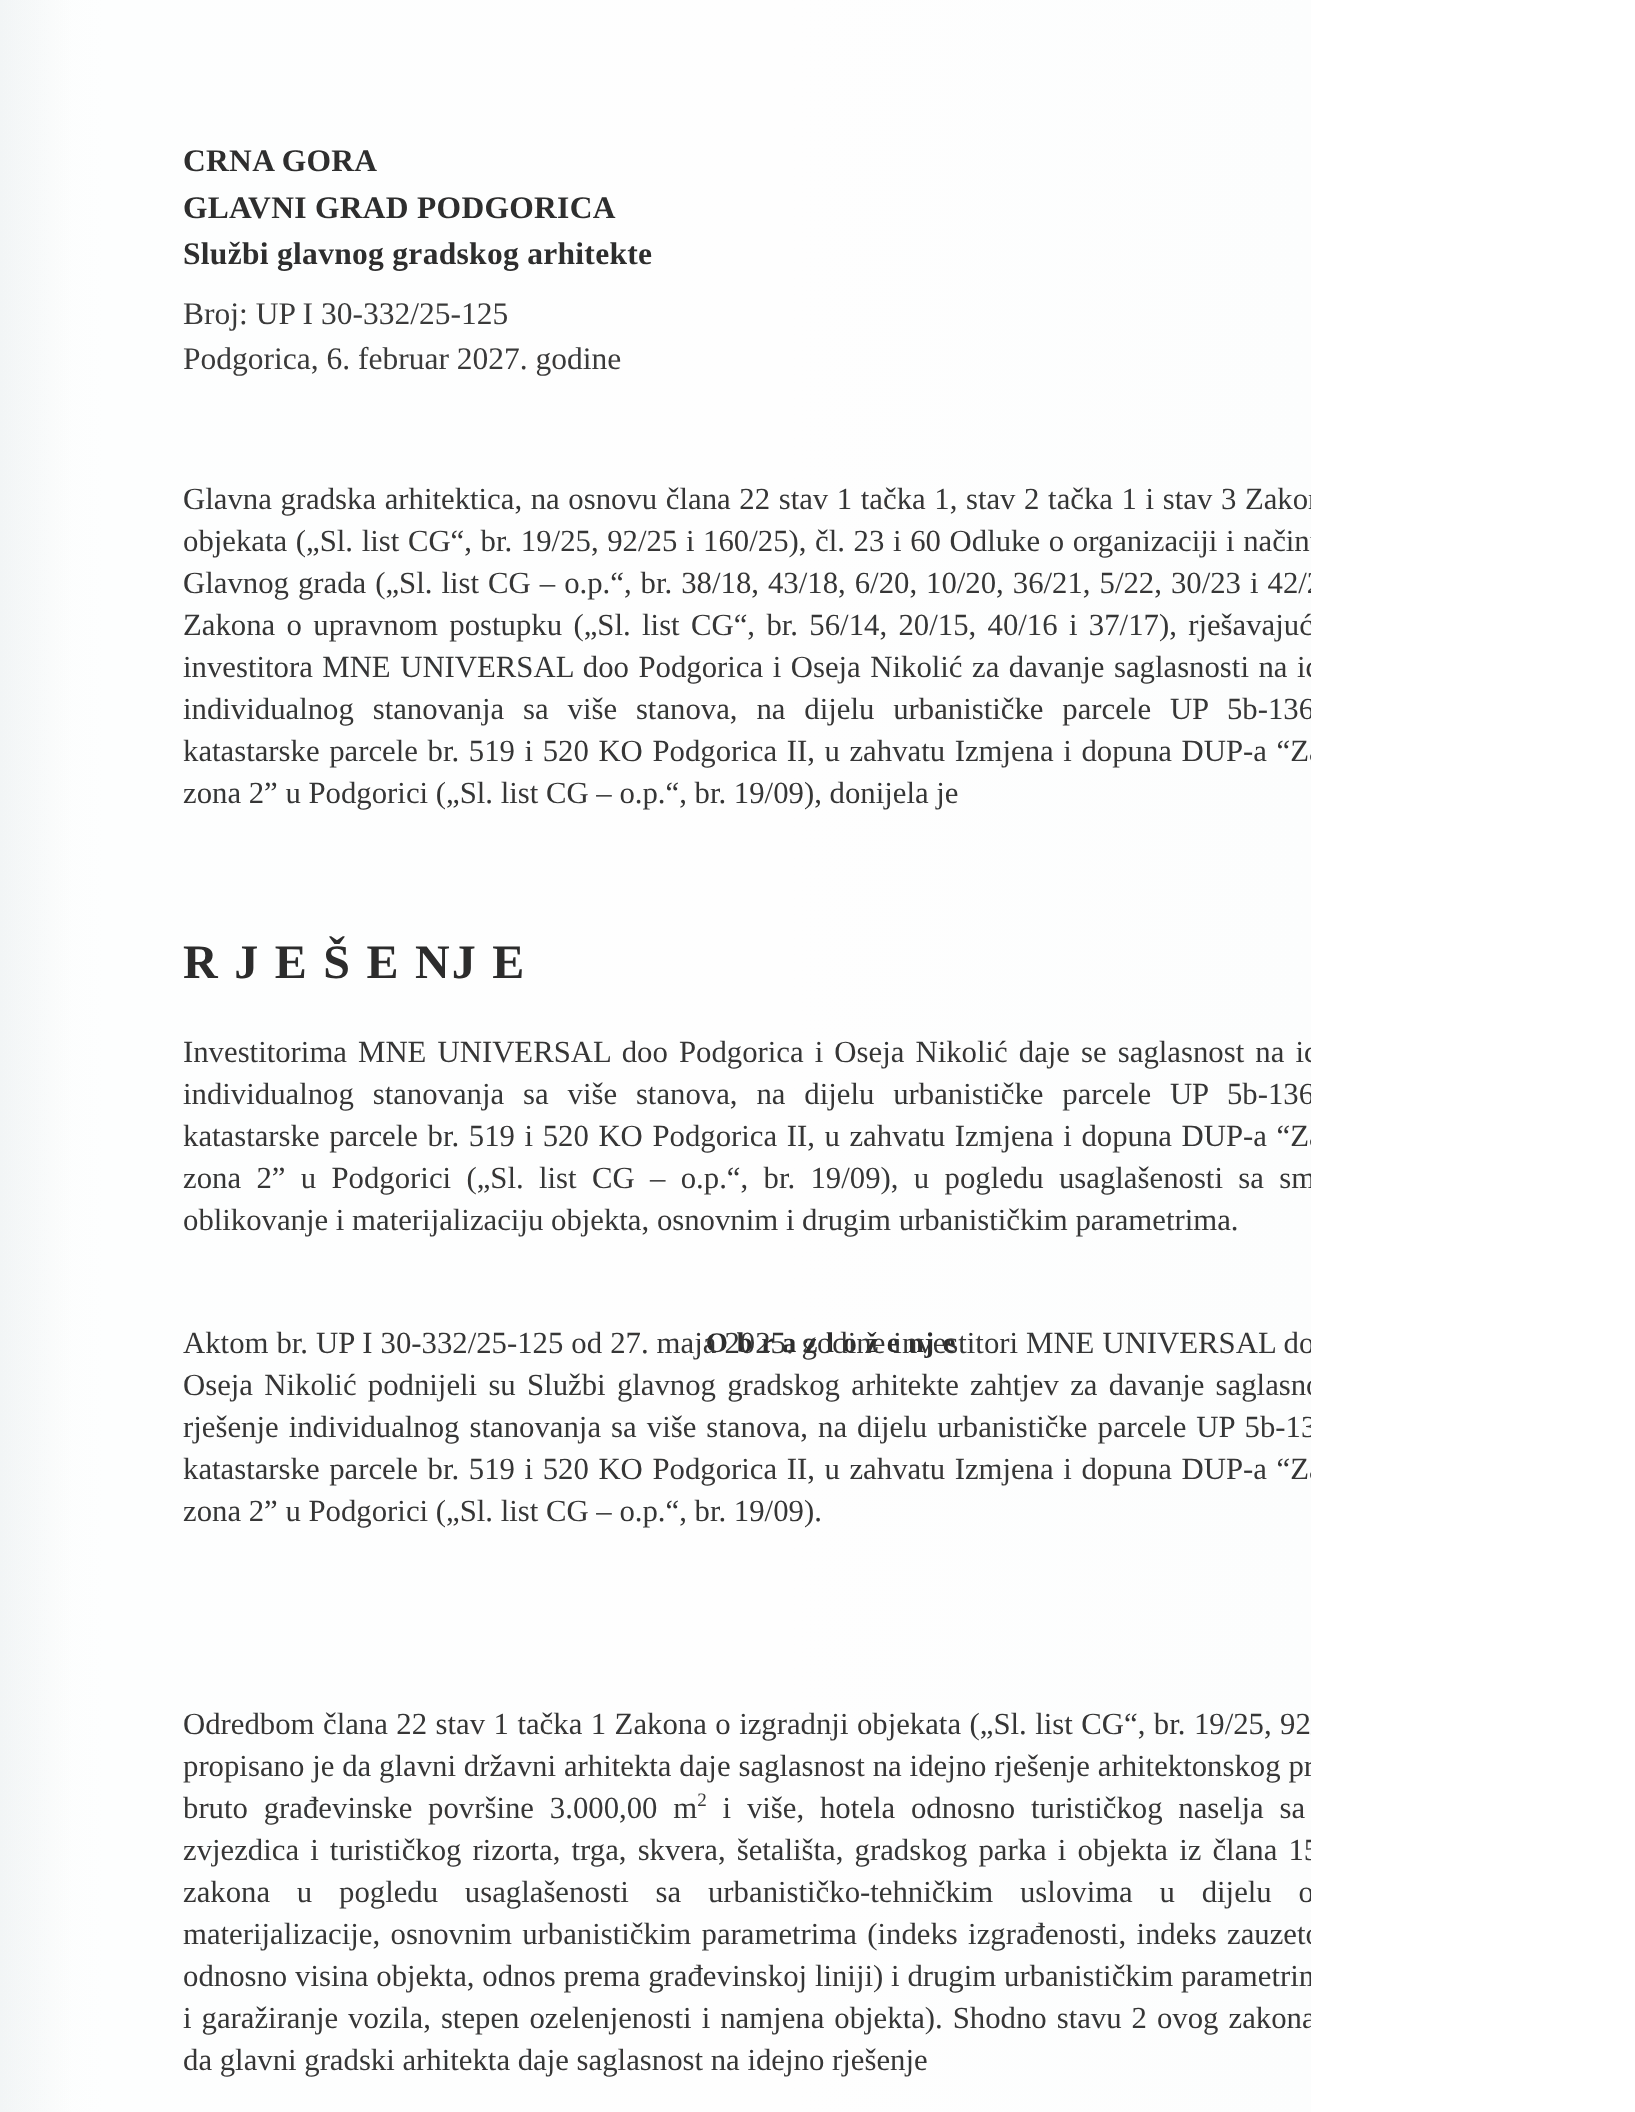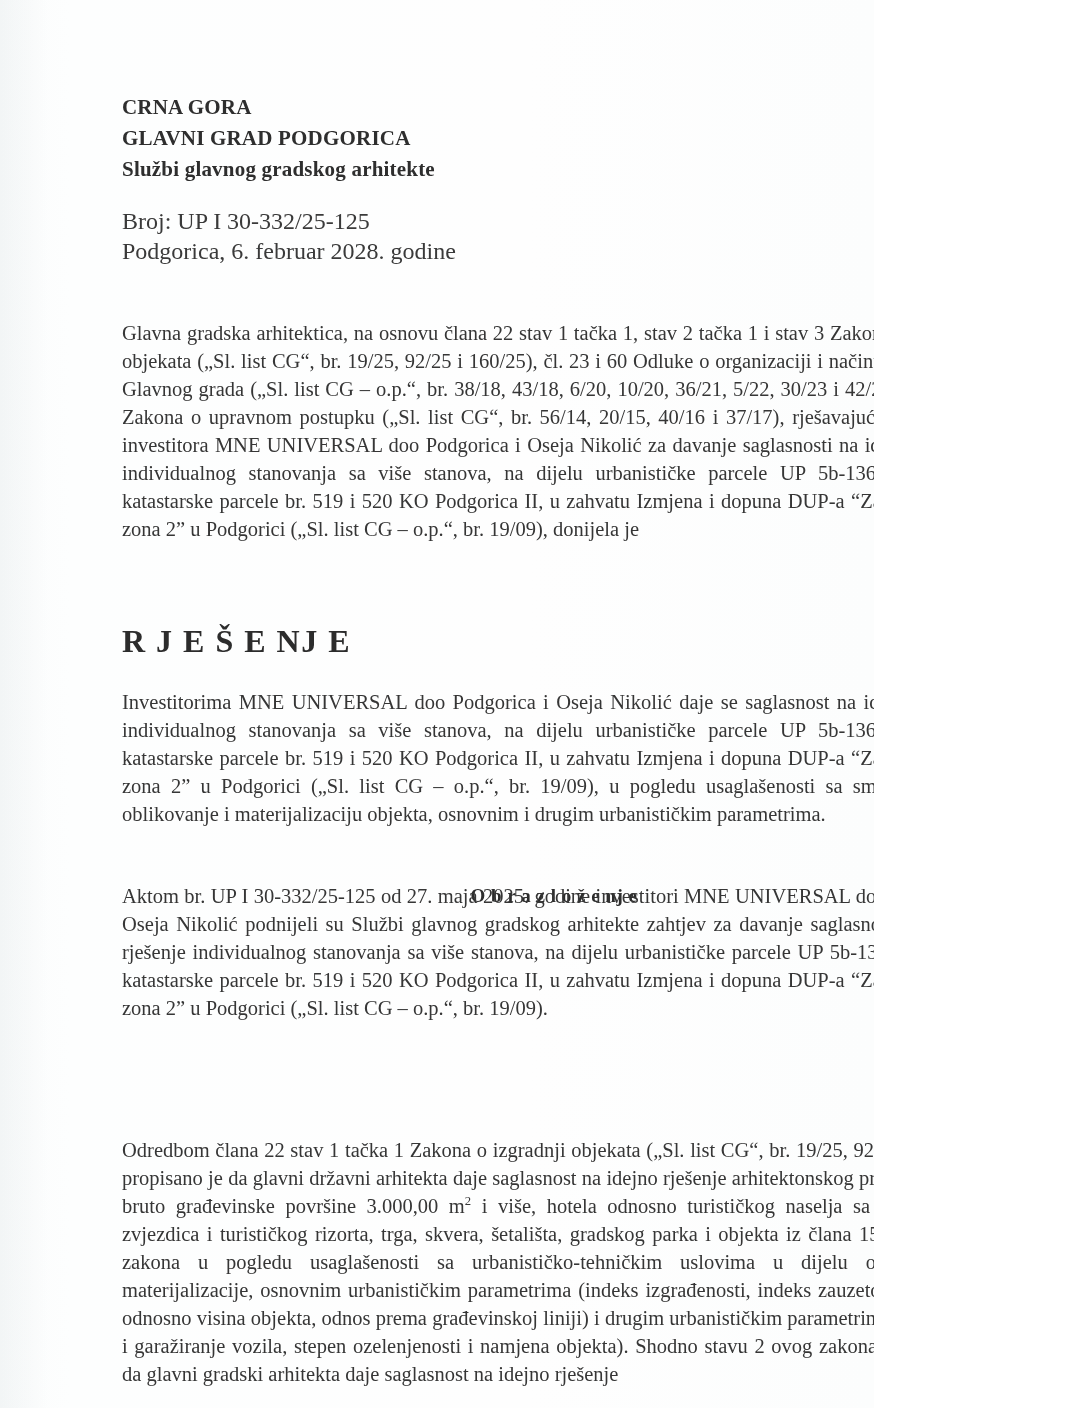--- a/index.html
+++ b/index.html
@@ -15,22 +15,22 @@
   .block { position: absolute; left: 122px; width: 864px; }
   .letterhead {
     top: 92px;
     font-weight: 700;
     font-size: 21px;
     line-height: 31px;
     color: #2e2e2e;
     letter-spacing: 0.2px;
   }
   .ref-block {
-    top: 206px;
-    font-size: 24px;
+    top: 194px;
+    font-size: 21px;
     line-height: 30px;
     color: #3a3a3a;
   }
   .para {
     font-size: 20.5px;
     line-height: 28px;
     text-align: justify;
     color: #363636;
   }
   .intro-para { top: 319px; }
@@ -97,21 +97,21 @@
   <div class="scan-line-light"></div>
 
   <div class="block letterhead">
     <div>CRNA GORA</div>
     <div>GLAVNI GRAD PODGORICA</div>
     <div>Službi glavnog gradskog arhitekte</div>
   </div>
 
   <div class="block ref-block">
     <div>Broj: UP I 30-332/25-125</div>
-    <div>Podgorica, 6. februar 2028. godine</div>
+    <div>Podgorica, 6. februar 2027. godine</div>
   </div>
 
   <div class="block para intro-para">Glavna gradska arhitektica, na osnovu člana 22 stav 1 tačka 1, stav 2 tačka 1 i stav 3 Zakona o izgradnji objekata („Sl. list CG“, br. 19/25, 92/25 i 160/25), čl. 23 i 60 Odluke o organizaciji i načinu rada uprave Glavnog grada („Sl. list CG – o.p.“, br. 38/18, 43/18, 6/20, 10/20, 36/21, 5/22, 30/23 i 42/23) i člana 18 Zakona o upravnom postupku („Sl. list CG“, br. 56/14, 20/15, 40/16 i 37/17), rješavajući po zahtjevu investitora MNE UNIVERSAL doo Podgorica i Oseja Nikolić za davanje saglasnosti na idejno rješenje individualnog stanovanja sa više stanova, na dijelu urbanističke parcele UP 5b-136, kojeg čine katastarske parcele br. 519 i 520 KO Podgorica II, u zahvatu Izmjena i dopuna DUP-a “Zagorič 3 i 4 – zona 2” u Podgorici („Sl. list CG – o.p.“, br. 19/09), donijela je</div>
 
   <div class="block decision-title">R J E Š E NJ E</div>
 
   <div class="block para decision-para">Investitorima MNE UNIVERSAL doo Podgorica i Oseja Nikolić daje se saglasnost na idejno rješenje individualnog stanovanja sa više stanova, na dijelu urbanističke parcele UP 5b-136, kojeg čine katastarske parcele br. 519 i 520 KO Podgorica II, u zahvatu Izmjena i dopuna DUP-a “Zagorič 3 i 4 – zona 2” u Podgorici („Sl. list CG – o.p.“, br. 19/09), u pogledu usaglašenosti sa smjernicama za oblikovanje i materijalizaciju objekta, osnovnim i drugim urbanističkim parametrima.</div>
 
   <div class="block rationale-heading">O b r a z l o ž e nj e</div>
 

